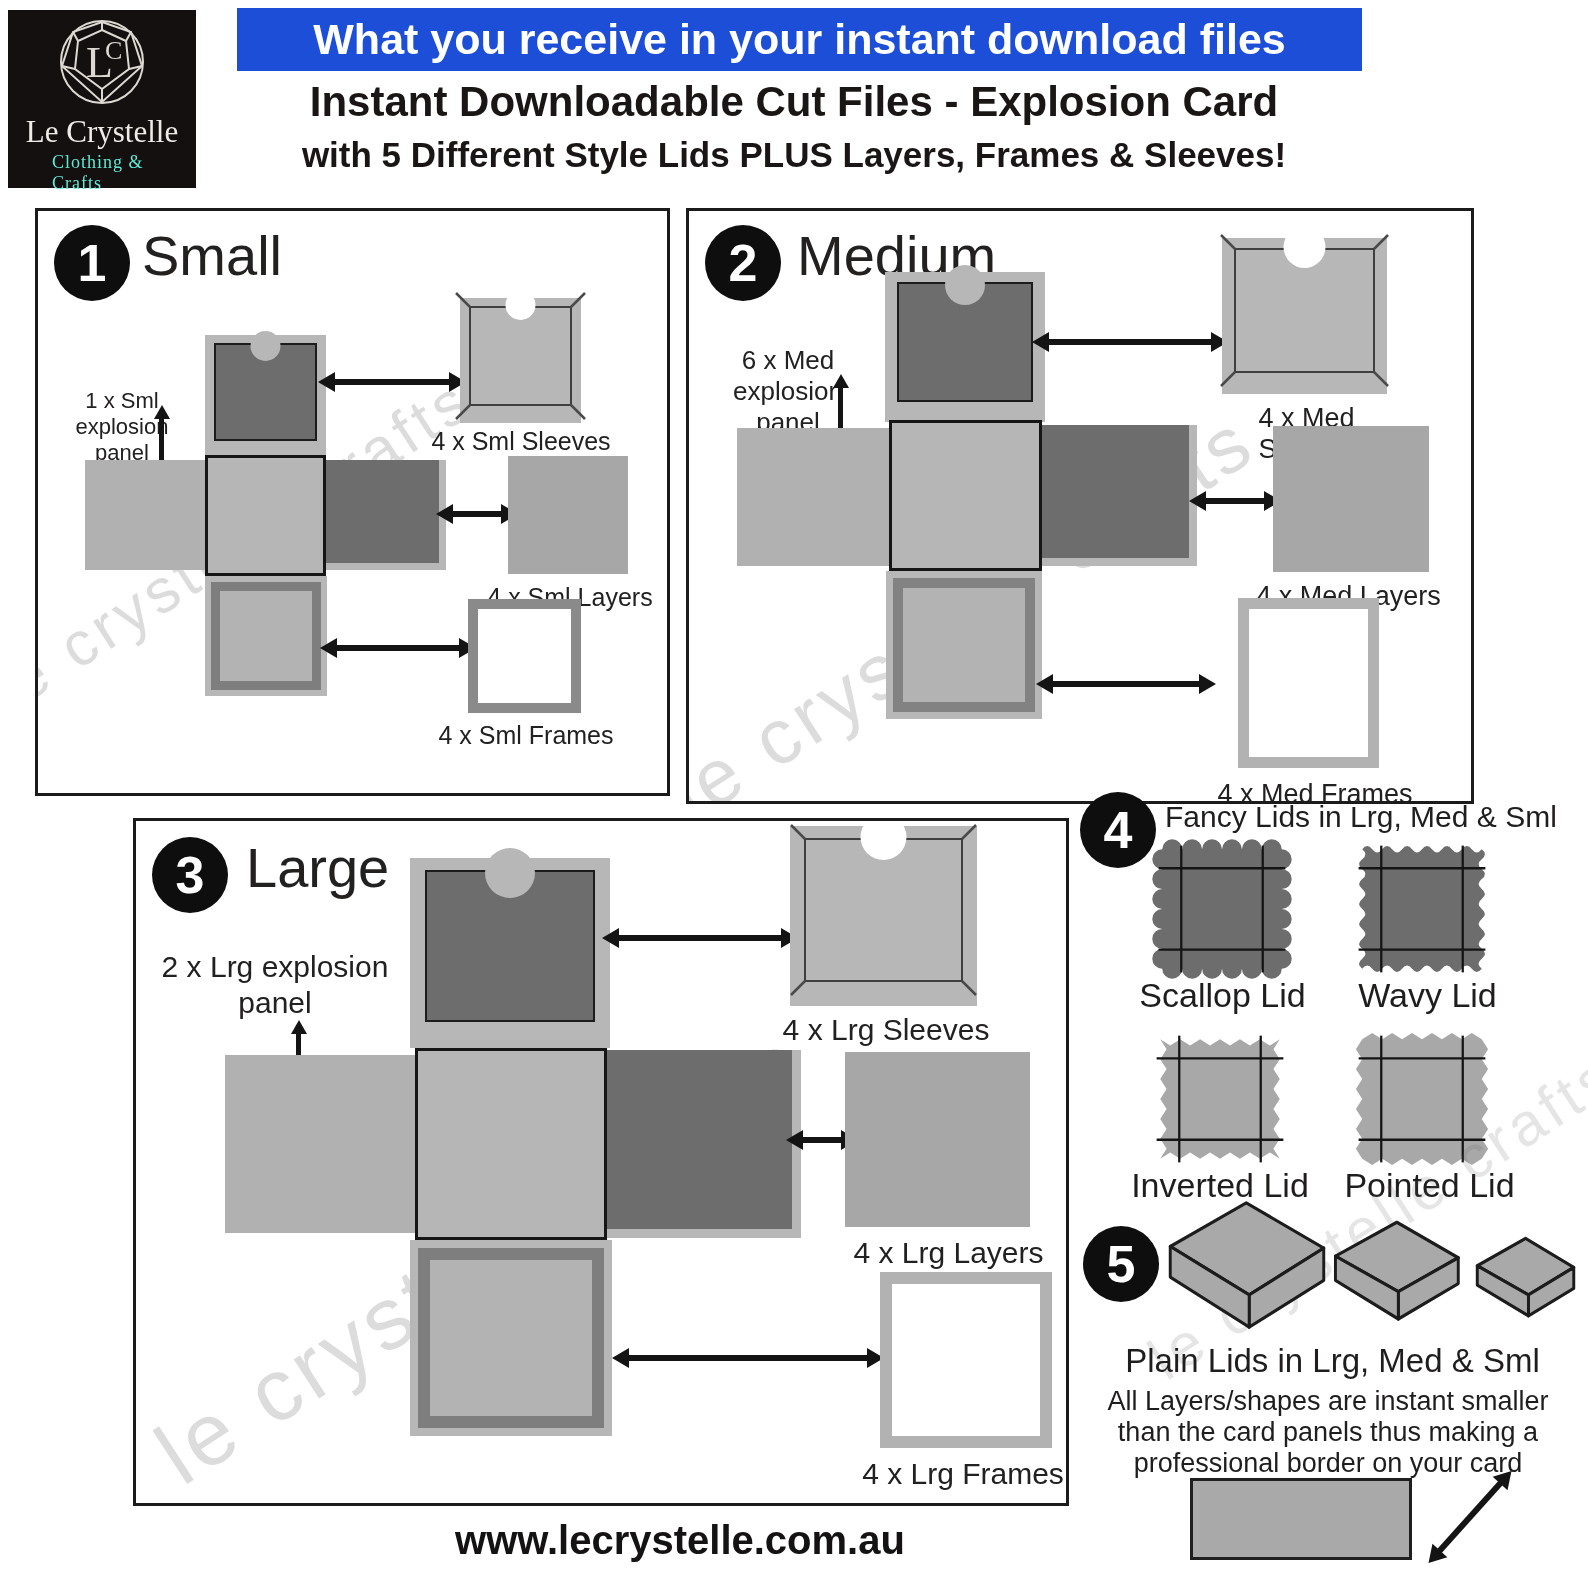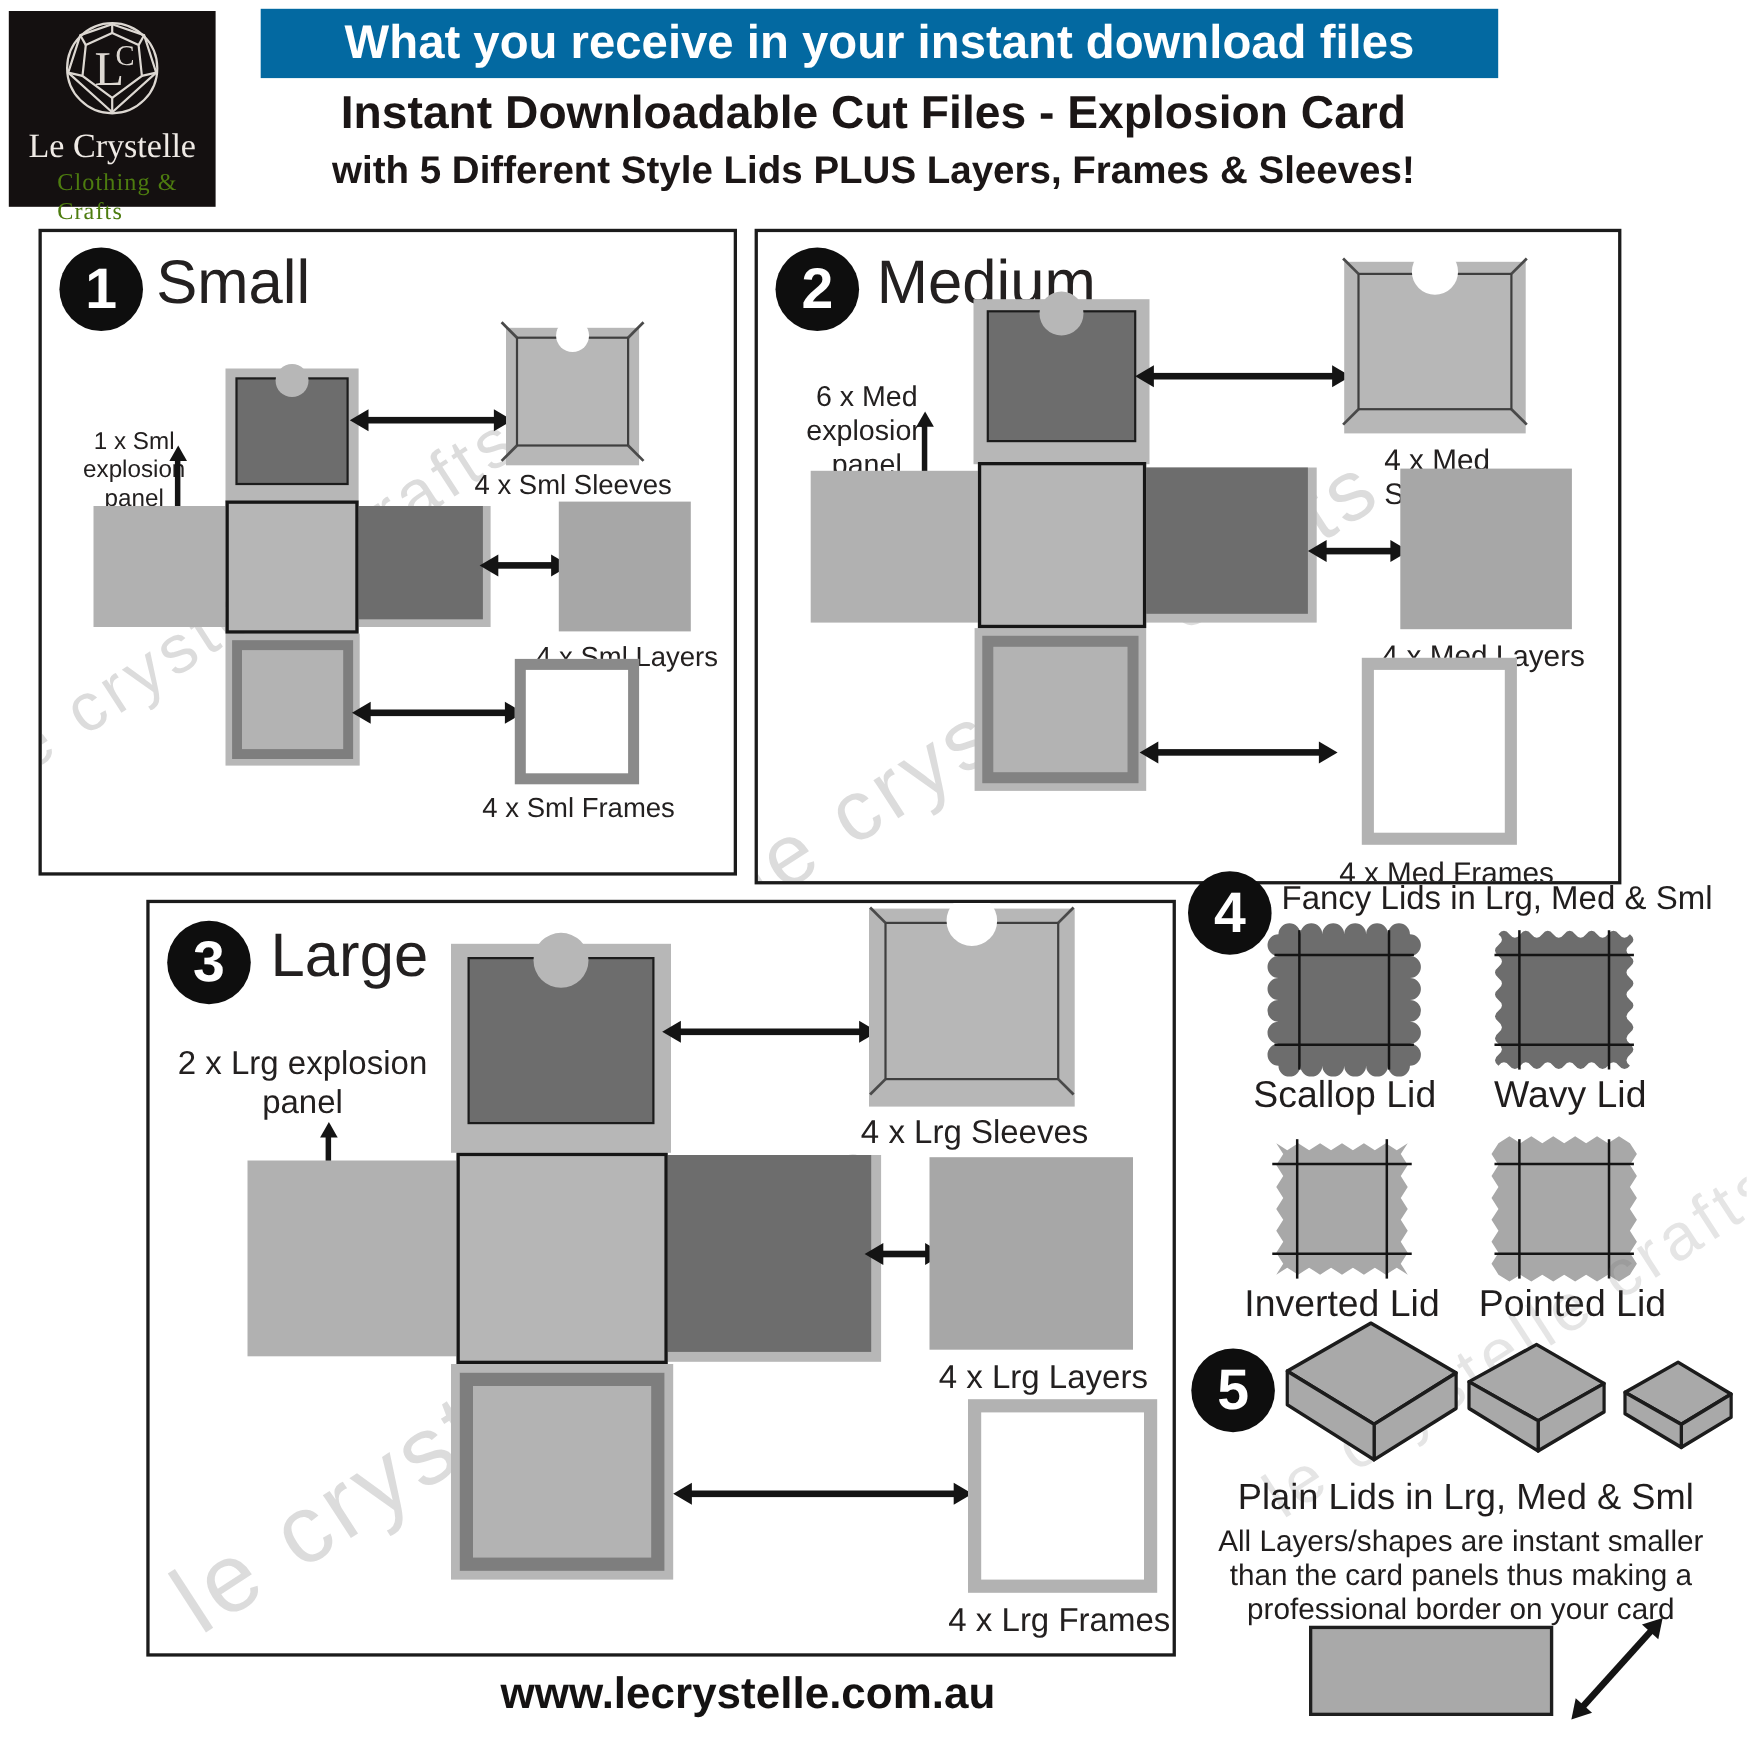--- a/index.html
+++ b/index.html
@@ -3,22 +3,22 @@
 <meta charset="utf-8">
 <style>
   html,body{margin:0;padding:0;background:#ffffff;}
   .page{position:relative;width:1588px;height:1588px;background:#fff;overflow:hidden;
         font-family:"Liberation Sans", sans-serif;color:#1c1a1a;}
   .abs{position:absolute;}
   
   .logo{position:absolute;left:8px;top:10px;width:188px;height:178px;background:#141010;
         display:flex;flex-direction:column;align-items:center;}
   .logo-name{font-family:"Liberation Serif", serif;font-size:31px;color:#efeae5;margin-top:-4px;text-align:right;}
-  .logo-tag{font-family:"Liberation Serif", serif;font-size:22px;color:#4d7c0f;letter-spacing:1px;margin-top:2px;margin-left:44px;}
-  .banner{position:absolute;left:237px;top:8px;width:1125px;height:63px;background:#0369a1;
+  .logo-tag{font-family:"Liberation Serif", serif;font-size:18px;color:#5eead4;letter-spacing:1px;margin-top:2px;margin-left:44px;}
+  .banner{position:absolute;left:237px;top:8px;width:1125px;height:63px;background:#1d4ed8;
           color:#ffffff;font-weight:bold;font-size:43px;text-align:center;line-height:63px;}
   .subtitle1{position:absolute;left:194px;top:78px;width:1200px;text-align:center;
              font-weight:bold;font-size:42px;color:#1b1616;}
   .subtitle2{position:absolute;left:194px;top:135px;width:1200px;text-align:center;
              font-weight:bold;font-size:35px;color:#1b1616;}
   
   .sbox{position:absolute;background:#fff;border:3px solid #1b1b1b;overflow:hidden;}
   #box1{left:35px;top:208px;width:629px;height:582px;}
   #box2{left:686px;top:208px;width:782px;height:590px;}
   #box3{left:133px;top:818px;width:930px;height:682px;}

